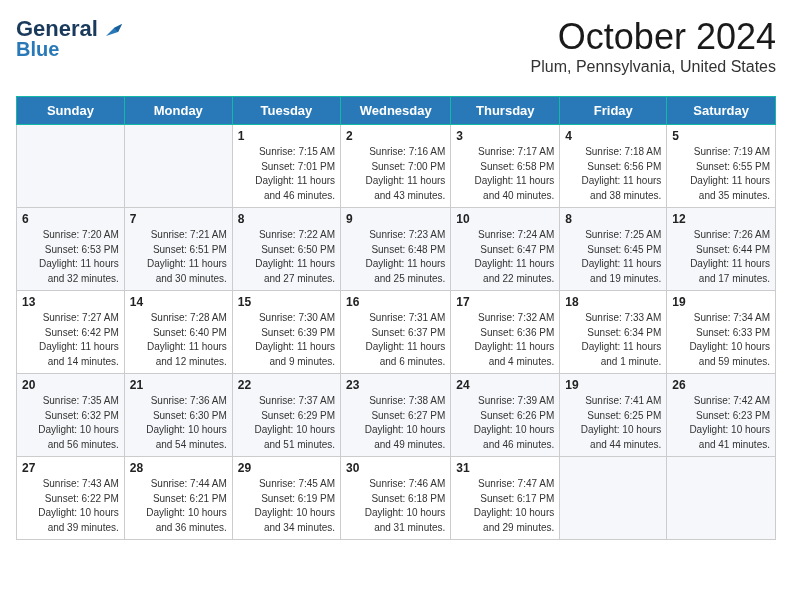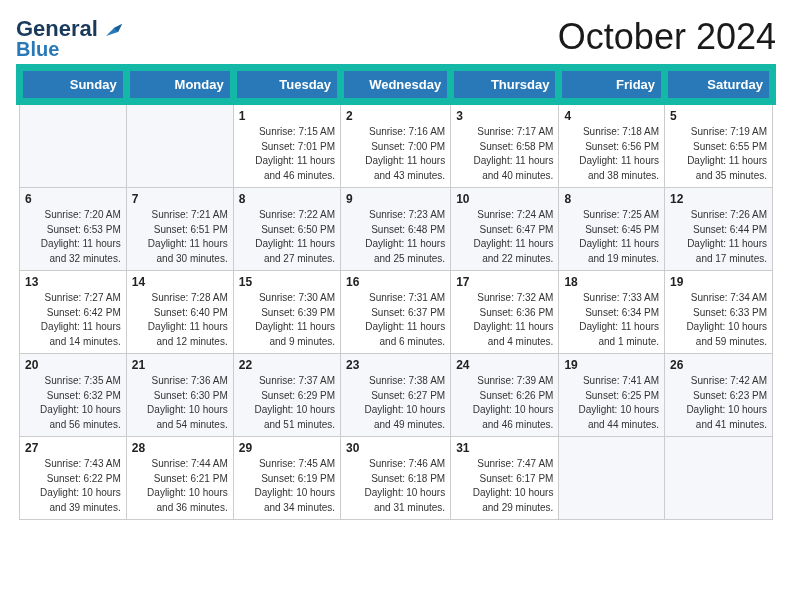--- a/index.html
+++ b/index.html
@@ -7,21 +7,21 @@
       font-family: Arial, sans-serif;
       background: #fff;
       width: 792px;
       min-height: 612px;
       padding: 16px;
     }
     .header {
       display: flex;
       justify-content: space-between;
       align-items: flex-start;
-      margin-bottom: 3px;
+      margin-bottom: 20px;
     }
     .logo {
       display: flex;
       flex-direction: column;
       align-items: flex-start;
     }
     .title-block {
       text-align: right;
     }
     .month-title {
@@ -37,22 +37,22 @@
       width: 100%;
       border-collapse: collapse;
       border: 1px solid #bbb;
     }
     .calendar th {
       background: #2979b8;
       color: #fff;
       font-size: 13px;
       font-weight: bold;
       padding: 6px 6px;
-      border: 7px solid #14b8a6;
-      text-align: right;
+      border: 1px solid #14b8a6;
+      text-align: center;
     }
     .calendar td {
       vertical-align: top;
       border: 1px solid #ccc;
       padding: 4px 5px;
       font-size: 10.5px;
       color: #222;
       background: #fff;
       width: 113px;
       min-height: 80px;
@@ -87,20 +87,21 @@
       </span>
       <svg width="22" height="22" viewBox="0 0 22 22" style="margin-left:2px;">
         <polygon points="6,18 14,10 22,6 18,14" fill="#2979b8"></polygon>
         <polygon points="14,10 22,6 18,14" fill="#1a5f9c"></polygon>
       </svg>
     </div>
     <span style="font-size:20px;font-weight:bold;color:#2979b8;margin-top:-4px;">Blue</span>
   </div>
   <div class="title-block">
     <div class="month-title">October 2024</div>
+    <div class="location-title">Plum, Pennsylvania, United States</div>
   </div>
 </div>
 
 <table class="calendar">
   <thead>
     <tr>
     <th>Sunday</th>
         <th>Monday</th>
         <th>Tuesday</th>
         <th>Wednesday</th>

